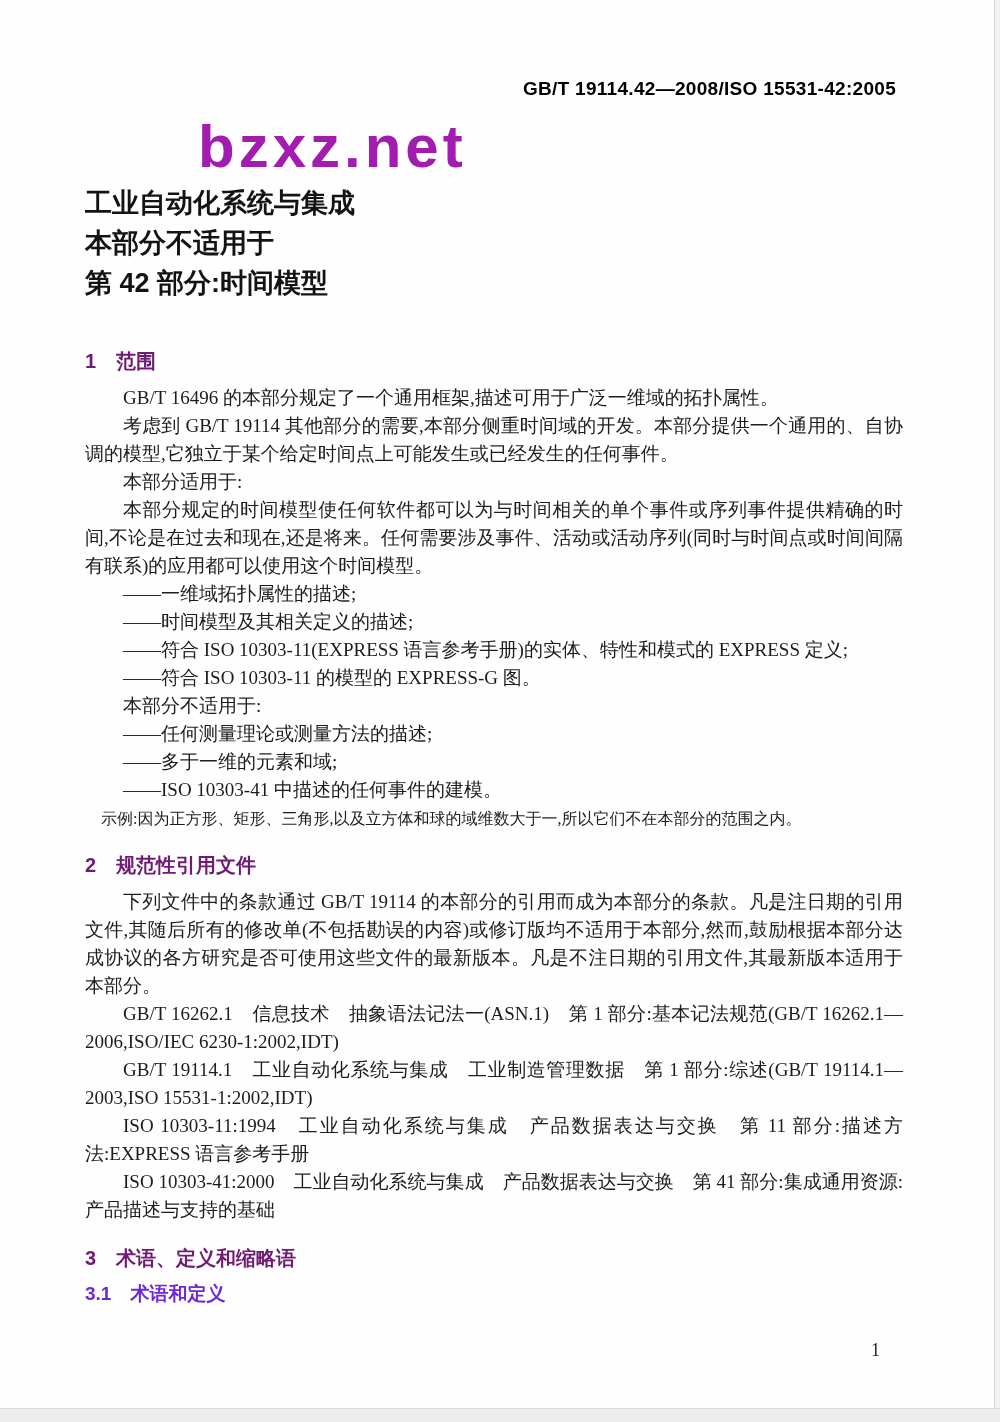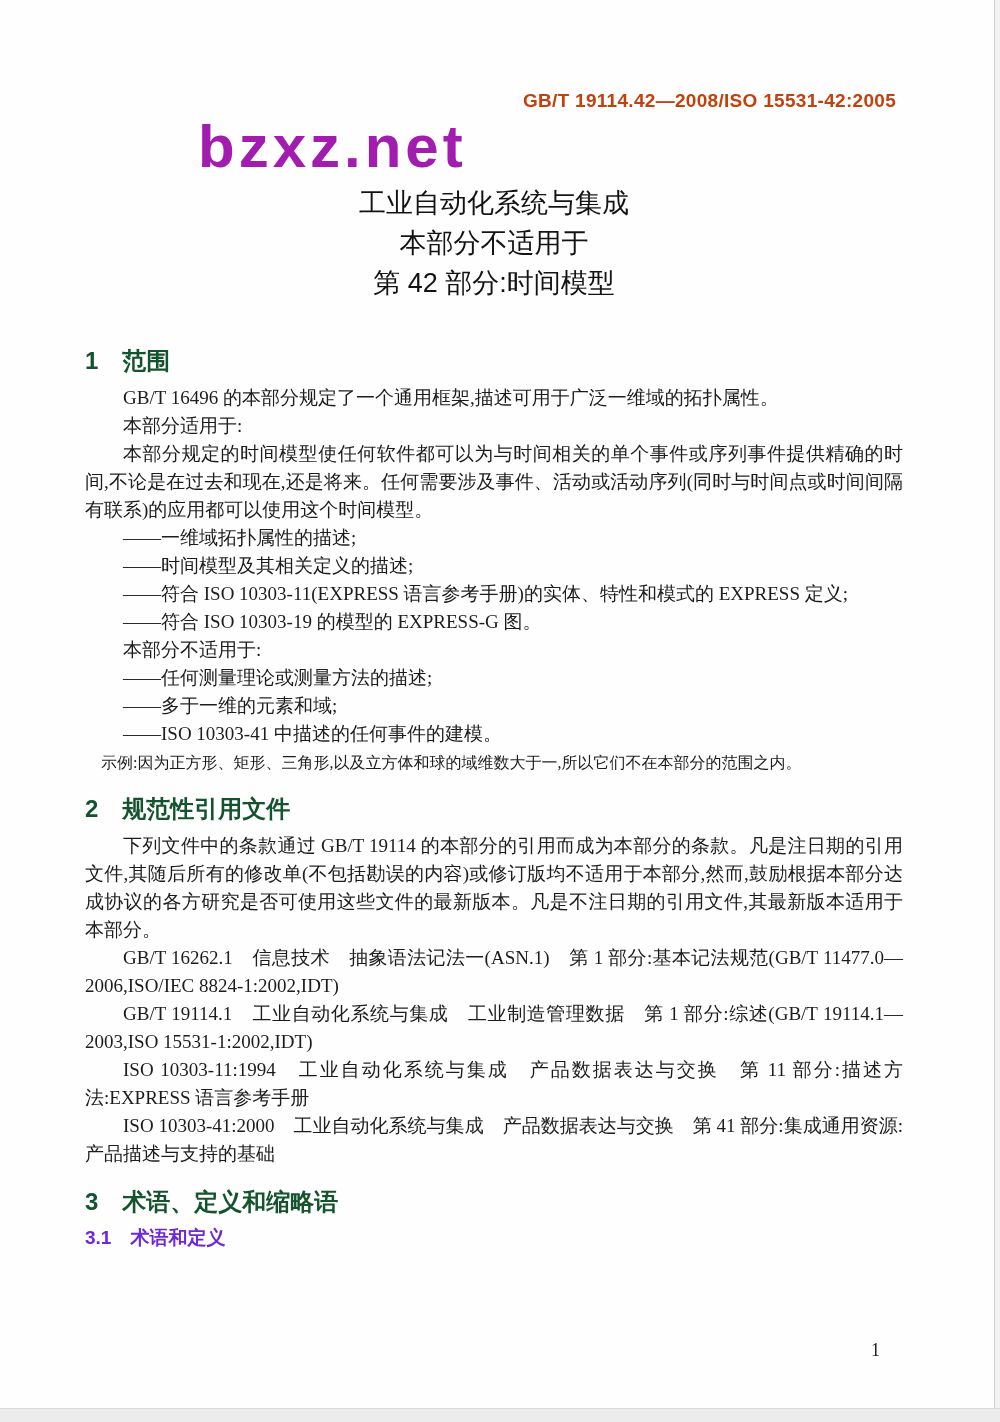--- a/index.html
+++ b/index.html
@@ -13,43 +13,43 @@
   }
   .scan-edge-right {
     position:absolute; top:0; right:0; width:5px; height:100%;
     background:#f2f2f2; border-left:1px solid #d2d2d2;
   }
   .scan-edge-bottom {
     position:absolute; left:0; bottom:0; width:100%; height:13px;
     background:#ececec; border-top:1px solid #dadada;
   }
   .header-code {
-    position:absolute; top:90px; right:104px;
+    position:absolute; top:78px; right:104px;
     font-family:"Liberation Sans","DejaVu Sans",sans-serif;
-    font-weight:bold; font-size:19px; letter-spacing:0.3px; color:#c2410c;margin-left:40px;
+    font-weight:bold; font-size:19px; letter-spacing:0.3px; color:#000000;margin-left:40px;
   }
   .watermark {
     position:absolute; left:198px; top:112px;
     font-family:"Liberation Sans","DejaVu Sans",sans-serif;
     font-weight:bold; font-size:60px; letter-spacing:4px;
     color:#a21caf; user-select:none;
   }
   .content {
     position:absolute; left:85px; top:0; width:818px;
   }
   .title-block {
     position:relative;
-    margin-top:183px; text-align:center;
+    margin-top:183px; 
     font-family:"Liberation Sans","DejaVu Sans",sans-serif;
-    font-weight:normal; font-size:27px; line-height:40px; color:#131313;
+    font-weight:bold; font-size:27px; line-height:40px; color:#131313;
   }
   .b-h {
     font-family:"Liberation Sans","DejaVu Sans",sans-serif;
-    font-weight:bold; font-size:24px; line-height:28px;
-    margin:20px 0 9px 0; color:#14532d;
+    font-weight:bold; font-size:20px; line-height:28px;
+    margin:20px 0 9px 0; color:#701a75;
   }
   .b-h.first { margin-top:44px; }
   .b-sub {
     font-family:"Liberation Sans","DejaVu Sans",sans-serif;
     font-weight:bold; font-size:19px; line-height:25px;
     margin:0 0 2px 0; color:#6d28d9;
   }
   .b-p, .b-dash {
     margin:0; font-size:19px; line-height:28px;
     text-align:justify; text-indent:2em;
@@ -75,35 +75,36 @@
   <div class="content">
 
     <div class="title-block">
       <div>工业自动化系统与集成</div>
       <div>本部分不适用于</div>
       <div>第 42 部分:时间模型</div>
     </div>
 
     <h2 class="b-h first">1　范围</h2>
     <p class="b-p">GB/T 16496 的本部分规定了一个通用框架,描述可用于广泛一维域的拓扑属性。</p>
+    <p class="b-p">考虑到 GB/T 19114 其他部分的需要,本部分侧重时间域的开发。本部分提供一个通用的、自协调的模型,它独立于某个给定时间点上可能发生或已经发生的任何事件。</p>
     <p class="b-p">本部分适用于:</p>
     <p class="b-p">本部分规定的时间模型使任何软件都可以为与时间相关的单个事件或序列事件提供精确的时间,不论是在过去和现在,还是将来。任何需要涉及事件、活动或活动序列(同时与时间点或时间间隔有联系)的应用都可以使用这个时间模型。</p>
     <p class="b-dash">——一维域拓扑属性的描述;</p>
     <p class="b-dash">——时间模型及其相关定义的描述;</p>
     <p class="b-dash">——符合 ISO 10303-11(EXPRESS 语言参考手册)的实体、特性和模式的 EXPRESS 定义;</p>
-    <p class="b-dash">——符合 ISO 10303-19 的模型的 EXPRESS-G 图。</p>
+    <p class="b-dash">——符合 ISO 10303-11 的模型的 EXPRESS-G 图。</p>
     <p class="b-p">本部分不适用于:</p>
     <p class="b-dash">——任何测量理论或测量方法的描述;</p>
     <p class="b-dash">——多于一维的元素和域;</p>
     <p class="b-dash">——ISO 10303-41 中描述的任何事件的建模。</p>
     <p class="b-example">示例:因为正方形、矩形、三角形,以及立方体和球的域维数大于一,所以它们不在本部分的范围之内。</p>
 
     <h2 class="b-h">2　规范性引用文件</h2>
     <p class="b-p">下列文件中的条款通过 GB/T 19114 的本部分的引用而成为本部分的条款。凡是注日期的引用文件,其随后所有的修改单(不包括勘误的内容)或修订版均不适用于本部分,然而,鼓励根据本部分达成协议的各方研究是否可使用这些文件的最新版本。凡是不注日期的引用文件,其最新版本适用于本部分。</p>
-    <p class="b-p">GB/T 16262.1　信息技术　抽象语法记法一(ASN.1)　第 1 部分:基本记法规范(GB/T 11477.0—2006,ISO/IEC 8824-1:2002,IDT)</p>
+    <p class="b-p">GB/T 16262.1　信息技术　抽象语法记法一(ASN.1)　第 1 部分:基本记法规范(GB/T 16262.1—2006,ISO/IEC 6230-1:2002,IDT)</p>
     <p class="b-p">GB/T 19114.1　工业自动化系统与集成　工业制造管理数据　第 1 部分:综述(GB/T 19114.1—2003,ISO 15531-1:2002,IDT)</p>
     <p class="b-p">ISO 10303-11:1994　工业自动化系统与集成　产品数据表达与交换　第 11 部分:描述方法:EXPRESS 语言参考手册</p>
     <p class="b-p">ISO 10303-41:2000　工业自动化系统与集成　产品数据表达与交换　第 41 部分:集成通用资源:产品描述与支持的基础</p>
 
     <h2 class="b-h">3　术语、定义和缩略语</h2>
     <h3 class="b-sub">3.1　术语和定义</h3>
 
   </div>
 
   <div class="page-number">1</div>

